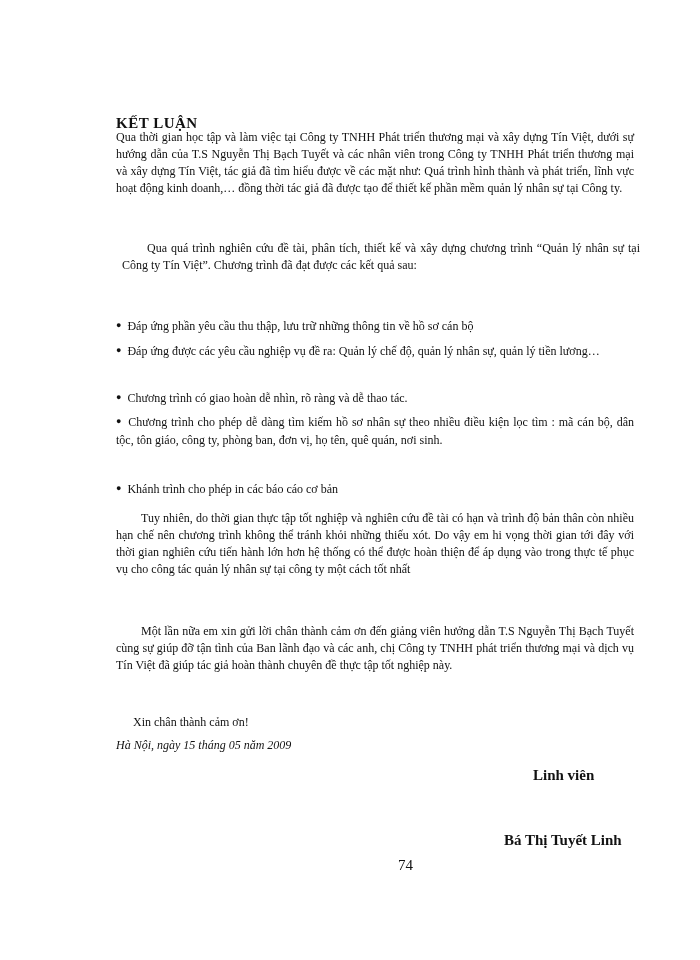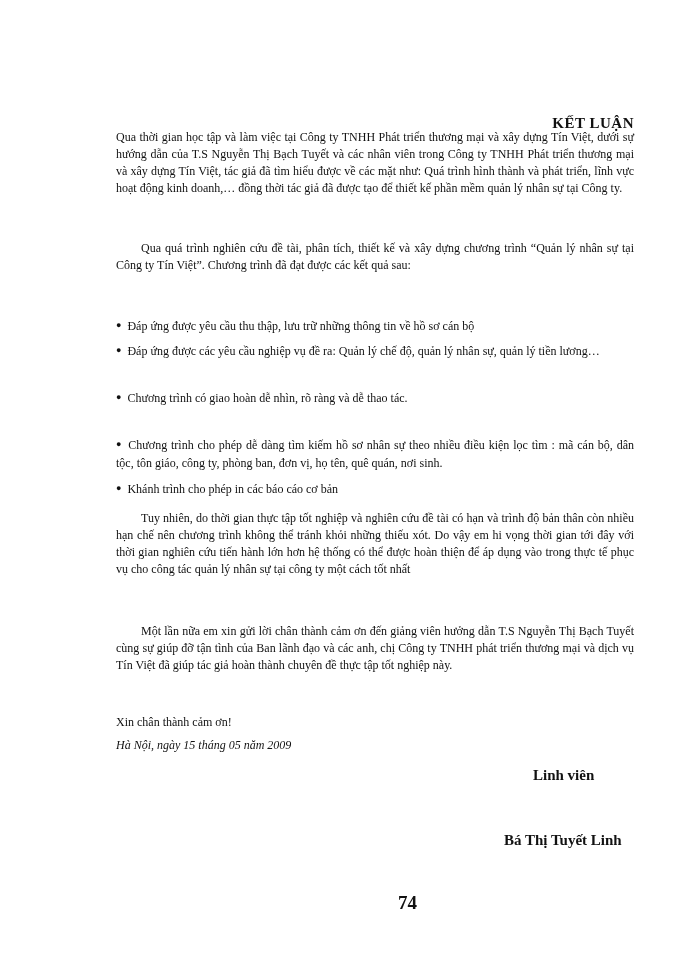--- a/index.html
+++ b/index.html
@@ -1,49 +1,49 @@
 <!DOCTYPE html>
 <html><head>
 <meta charset="utf-8">
 <style>
   html, body { margin: 0; padding: 0; background: #ffffff; }
   body { width: 700px; height: 960px; position: relative; overflow: hidden;
          font-family: "Liberation Serif", "DejaVu Serif", serif; color: #111; }
   .page { position: absolute; left: 116px; top: 0; width: 518px; }
-  .title { position: absolute; left: 0; top: 115px; width: 518px; text-align: right;
+  .title { position: absolute; left: 0; top: 115px; width: 518px; text-align: left;
            font-weight: bold; font-size: 15px; letter-spacing: 0.5px; }
   .p { position: absolute; left: 0; width: 518px; font-size: 12px; line-height: 17px;
        text-align: justify; text-align-last: left; margin: 0; }
   .indent { text-indent: 25px; }
   .bullet { padding-left: 0; }
   .bullet::before { content: "\25CF"; font-size: 9px; margin-right: 6px; position: relative; top: -2px; }
   .italic { font-style: italic; }
   .right-bold { position: absolute; font-weight: bold; font-size: 15px; }
-  .pagenum { position: absolute; left: 398px; top: 892px; font-weight: bold; font-size: 19px; }
+  .pagenum { position: absolute; left: 398px; top: 857px; font-weight: normal; font-size: 15px; }
 </style>
 </head>
 <body>
 
 <div class="page">
   <div class="title">KẾT LUẬN</div>
 
   <p class="p" style="top:129px;">Qua thời gian học tập và làm việc tại Công ty TNHH Phát triển thương mại và xây dựng Tín Việt, dưới sự hướng dẫn của T.S Nguyễn Thị Bạch Tuyết và các nhân viên trong  Công ty TNHH Phát triển thương mại và xây dựng Tín Việt, tác giả đã tìm hiểu được về các mặt như: Quá trình hình thành và phát triển, lĩnh vực hoạt động kinh doanh,…  đồng thời tác giả đã được tạo để thiết kế phần mềm quản lý nhân sự tại Công ty.</p>
 
-  <p class="p indent" style="top:240px;">Qua quá trình nghiên cứu đề tài, phân tích, thiết kế và xây dựng chương trình “Quản  lý nhân sự tại Công ty Tín Việt”. Chương trình đã đạt được các kết quả sau:</p>
+  <p class="p indent" style="top:240px;margin-left:6px;">Qua quá trình nghiên cứu đề tài, phân tích, thiết kế và xây dựng chương trình “Quản  lý nhân sự tại Công ty Tín Việt”. Chương trình đã đạt được các kết quả sau:</p>
 
-  <p class="p bullet" style="top:318px;"><span>Đáp ứng được yêu cầu thu thập, lưu trữ những thông tin về hồ sơ cán bộ</span></p>
+  <p class="p bullet" style="top:318px;"><span>Đáp ứng phần yêu cầu thu thập, lưu trữ những thông tin về hồ sơ cán bộ</span></p>
   <p class="p bullet" style="top:343px;"><span>Đáp ứng được các yêu cầu nghiệp vụ đề ra: Quản lý chế độ, quản lý nhân sự, quản lý tiền lương…</span></p>
   <p class="p bullet" style="top:390px;"><span>Chương trình có giao hoàn dễ nhìn, rõ ràng và dễ thao tác.</span></p>
-  <p class="p bullet" style="top:437px;font-family:Liberation Serif, serif;"><span>Chương trình cho phép dễ dàng tìm kiếm hồ sơ nhân sự theo nhiều điều kiện lọc tìm : mã cán bộ, dân tộc, tôn giáo, công ty, phòng ban, đơn vị, họ tên, quê quán, nơi sinh.</span></p>
+  <p class="p bullet" style="top:414px;font-family:Liberation Serif, serif;"><span>Chương trình cho phép dễ dàng tìm kiếm hồ sơ nhân sự theo nhiều điều kiện lọc tìm : mã cán bộ, dân tộc, tôn giáo, công ty, phòng ban, đơn vị, họ tên, quê quán, nơi sinh.</span></p>
   <p class="p bullet" style="top:481px;"><span>Khánh trình cho phép in các báo cáo cơ bản</span></p>
 
   <p class="p indent" style="top:510px;">Tuy nhiên, do thời gian thực tập tốt nghiệp và nghiên cứu đề tài có hạn và trình độ bản thân còn nhiều hạn chế nên chương trình không thể tránh khỏi những thiếu xót. Do vậy em hi vọng thời gian tới đây với thời gian nghiên cứu tiến hành lớn hơn hệ thống có thể được hoàn thiện để áp dụng vào trong thực tế phục vụ cho công tác quản lý nhân sự tại công ty một cách tốt nhất</p>
 
   <p class="p indent" style="top:623px;">Một lần nữa em xin gửi lời chân thành cảm ơn đến giảng viên hưởng dẫn T.S Nguyễn Thị Bạch Tuyết cùng sự giúp đỡ tận tình của Ban lãnh đạo và các anh, chị Công ty TNHH phát triển thương mại và dịch vụ Tín Việt  đã giúp tác giả hoàn thành chuyên đề thực tập tốt nghiệp này.</p>
 
-  <p class="p" style="top:714px;">Xin chân thành cảm ơn!</p>
+  <p class="p" style="top:714px;margin-left:17px;">Xin chân thành cảm ơn!</p>
   <p class="p italic" style="top:737px;">Hà Nội, ngày 15 tháng 05 năm 2009</p>
 </div>
 
 <div class="right-bold" style="left:533px; top:767px;">Linh viên</div>
 <div class="right-bold" style="left:504px; top:832px;">Bá Thị Tuyết  Linh</div>
 
 <div class="pagenum">74</div>
 
 </body></html>

